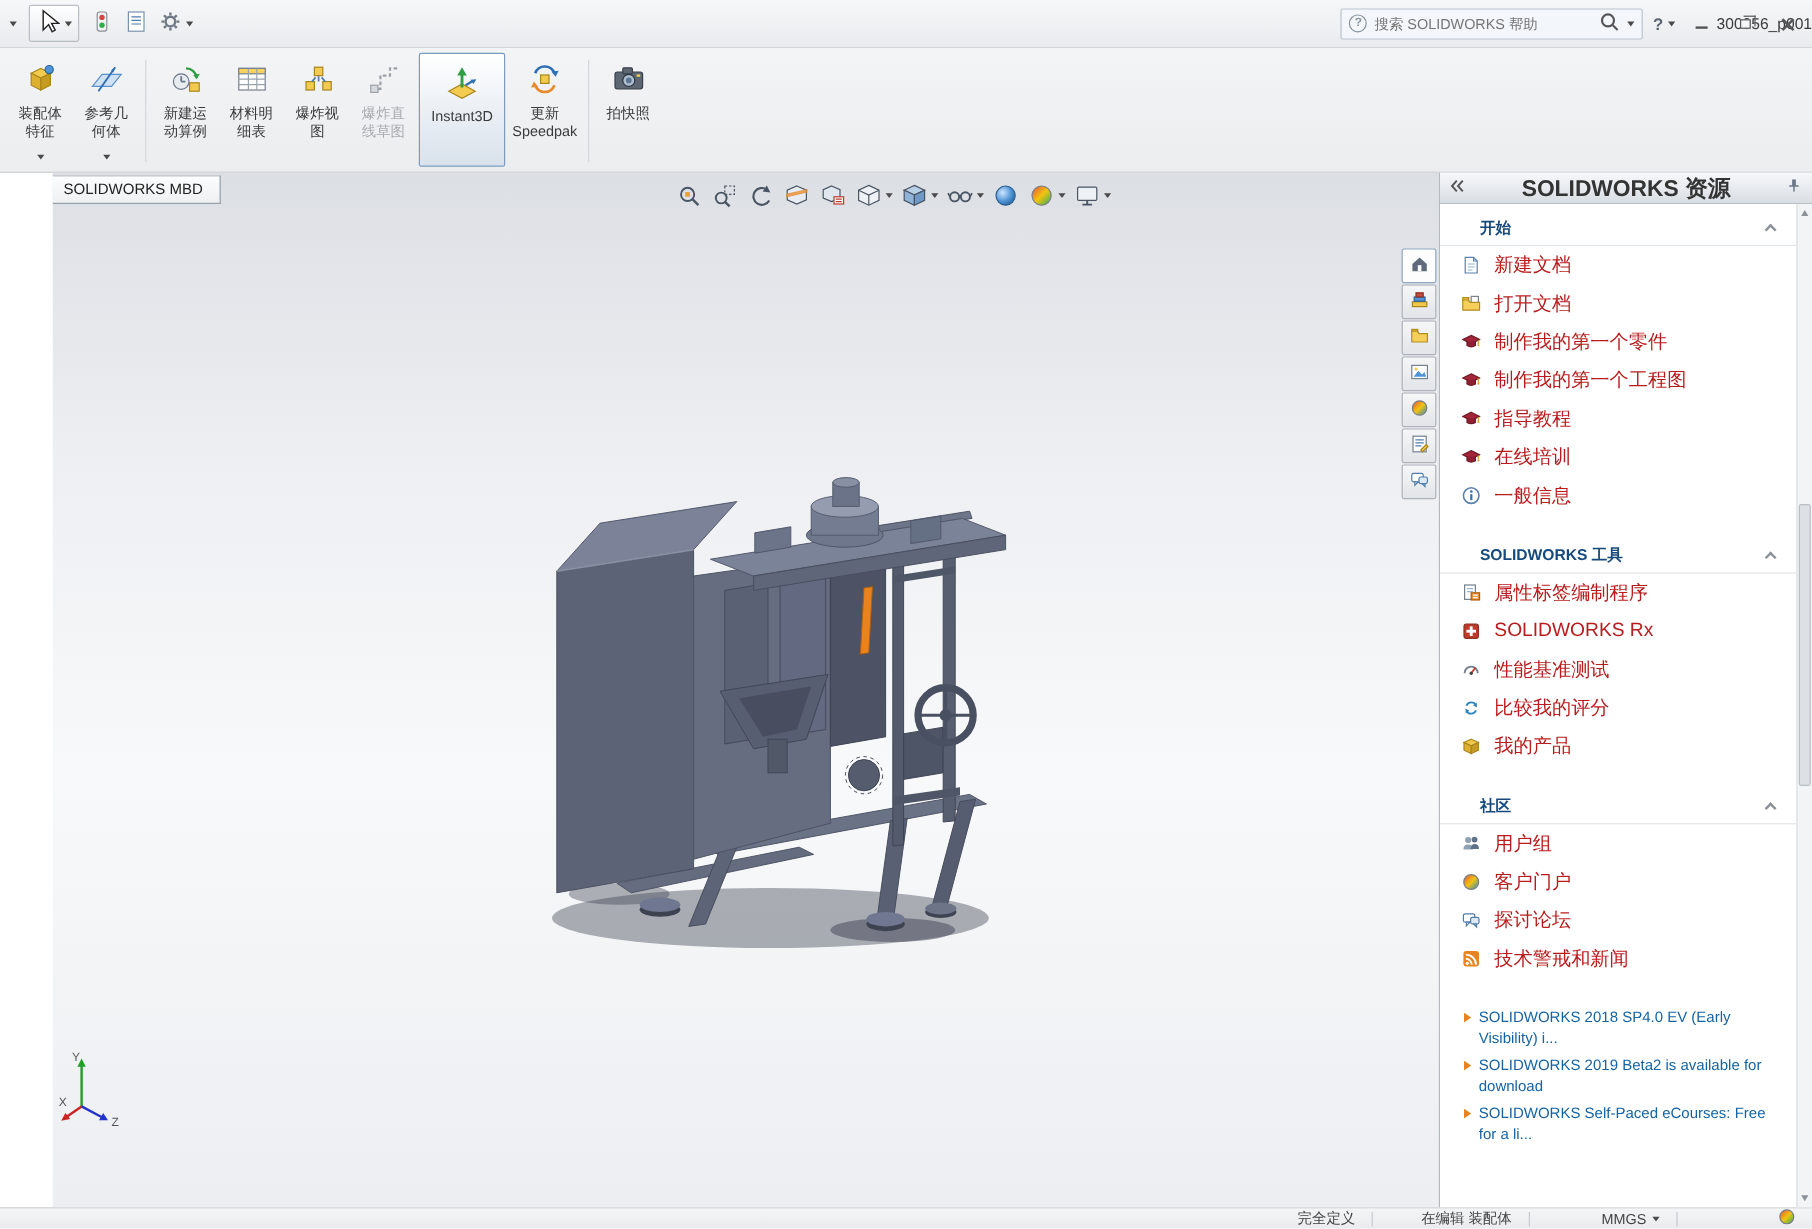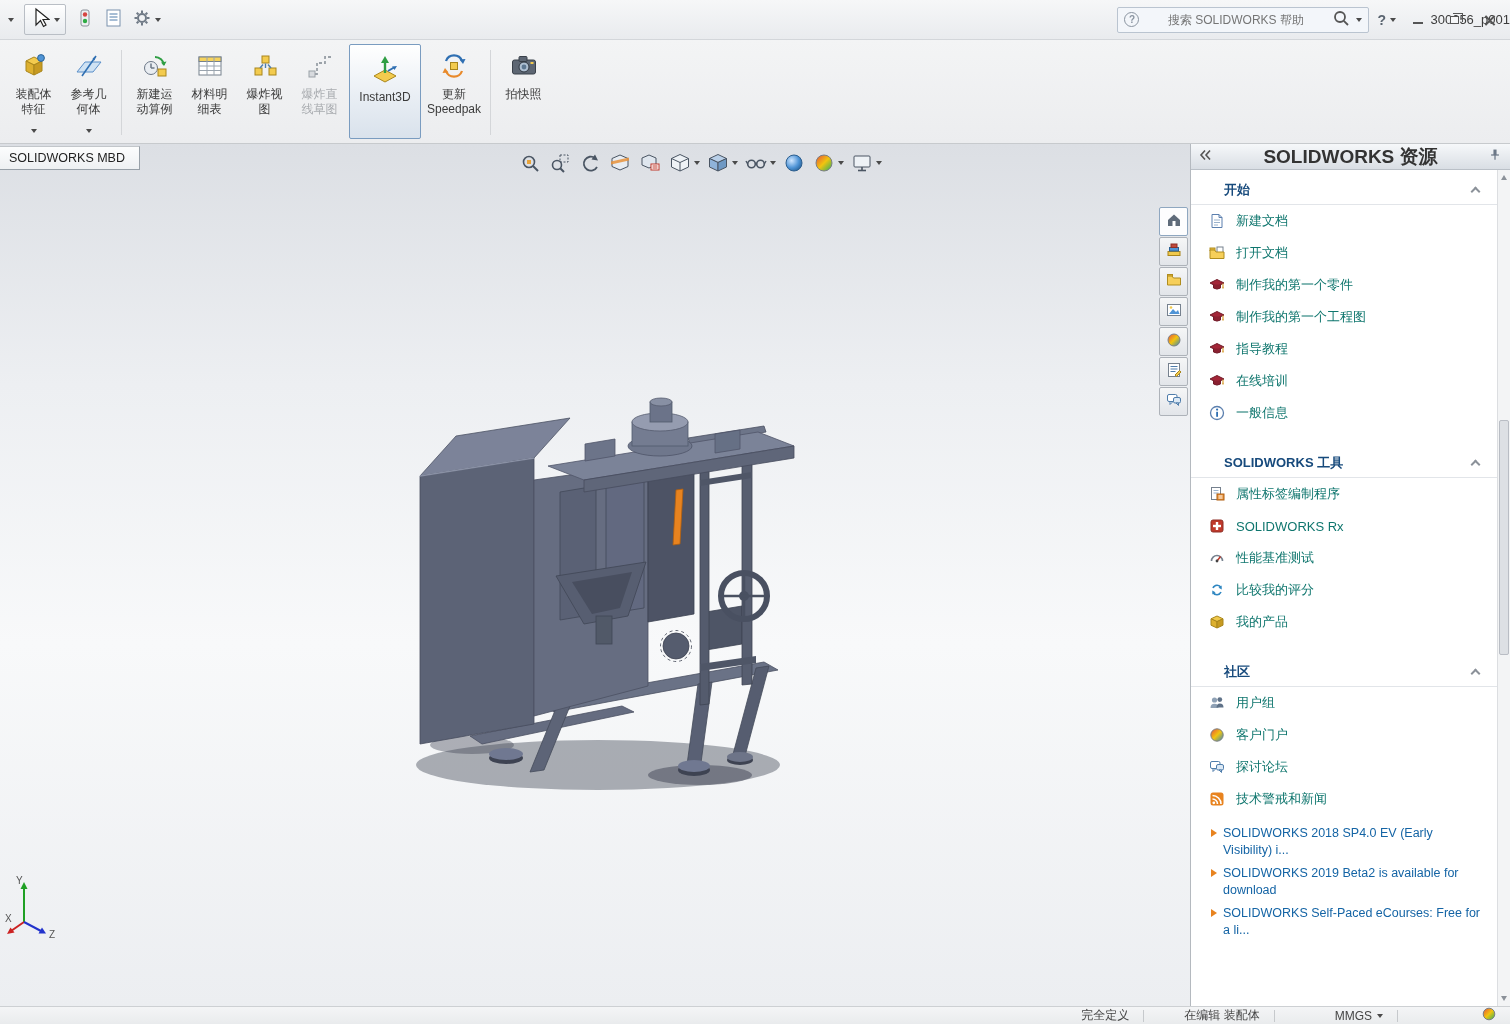--- a/index.html
+++ b/index.html
@@ -15,21 +15,21 @@
     background:linear-gradient(#ffffff,#e8ebef); padding:2px 5px; border-radius:2px; }
   .caret-down { width:0; height:0; border-left:3.5px solid transparent;
     border-right:3.5px solid transparent; border-top:4px solid #4a4a4a; display:inline-block; }
   .tb-title { position:absolute; left:16px; right:0; text-align:right; font-size:13px; color:#3c3c3c; }
   .tb-right { margin-left:auto; display:flex; align-items:center; gap:8px; padding-right:6px; position:relative; z-index:2; }
   .searchbox { display:flex; align-items:center; gap:6px; width:252px; height:26px;
     background:#f3f6fa; border:1px solid #bac4d0; border-radius:2px; padding:0 6px; }
   .searchbox .q-circle { width:15px; height:15px; border-radius:50%; border:1.4px solid #8a94a0;
     color:#8a94a0; font-size:10px; font-weight:bold; display:flex; align-items:center; justify-content:center; }
   .searchbox input { flex:1; border:none; outline:none; background:transparent; font-size:12px; color:#555;
-    font-family:"Liberation Sans", sans-serif;text-align:center; }
+    font-family:"Liberation Sans", sans-serif; }
   .help-btn { display:flex; align-items:center; gap:4px; color:#5a6470; font-weight:bold; font-size:14px; }
   .win-btn { width:28px; height:22px; display:flex; align-items:center; justify-content:center; }
   .win-min { width:10px; border-bottom:2px solid #555; height:8px; }
   .win-restore { width:9px; height:8px; border:1.4px solid #555; position:relative; background:#f6f7f8; }
   .win-restore::before { content:""; position:absolute; left:2px; top:-4px; width:9px; height:8px;
     border:1.4px solid #555; border-bottom:none; border-left:none; }
   .win-close { position:relative; width:12px; height:12px; }
   .win-close::before,.win-close::after { content:""; position:absolute; left:5px; top:0; width:2px; height:13px; background:#555; }
   .win-close::before { transform:rotate(45deg); } .win-close::after { transform:rotate(-45deg); }
 
@@ -42,21 +42,21 @@
   .rb-label { white-space:pre-line; text-align:center; font-size:12px; line-height:1.25; color:#3b3b3b; }
   .rb-caretslot { margin-top:auto; padding-bottom:7px; }
   .rb.disabled .rb-label { color:#a9acb0; }
   .rb.active { width:72px; margin:2px 2px 4px 2px; border:1px solid #7a9cc0; border-radius:2px;
     background:linear-gradient(#ffffff,#e9eef4 55%, #d9e2ec); }
   .rib-sep { width:1px; background:#d4d6d9; margin:8px 5px; }
 
   
   .main { display:flex; height:862px; }
   .viewport { position:relative; width:1190px; height:862px; overflow:hidden;
-    background:linear-gradient(180deg,#dcdfe4 0%, #edeff2 28%, #f8f9fa 58%, #eceef1 100%); }
+    background:linear-gradient(180deg,#dcdfe4 0%, #edeff2 28%, #f8f9fa 58%, #eceef1 100%);margin-left:44px; }
 
   .mbd-tab { position:absolute; top:2px; left:-10px; padding:4px 14px 4px 18px;
     background:linear-gradient(#fcfdfd,#eef0f2); border:1px solid #98a0a8; border-top-color:#c2c6ca;
     font-size:12.5px; color:#222; }
 
   .headsup { position:absolute; top:6px; left:516px; display:flex; align-items:center; gap:3px; }
   .hu { width:27px; height:26px; display:flex; align-items:center; justify-content:center; }
   .hu-caret { margin:0 1px 0 -2px; }
 
   .vtabs { position:absolute; top:63px; right:2px; width:29px; display:flex; flex-direction:column; gap:1px; }
@@ -73,22 +73,22 @@
   .tp-header { height:26px; background:linear-gradient(#f6f8fa,#d9dee4); border-bottom:1px solid #bac0c7;
     display:flex; align-items:center; padding:0 8px; }
   .tp-title { flex:1; text-align:center; font-weight:bold; font-size:19px; color:#333; }
   .tp-body { position:absolute; top:26px; bottom:0; left:0; right:13px; overflow:hidden; }
   .tp-section-h { display:flex; align-items:center; padding:11px 14px 5px 33px; border-bottom:1px solid #e2e5e9; }
   .tp-section-title { font-weight:bold; font-size:13px; color:#174a7c; flex:1; }
   .chev-up { width:7px; height:7px; border-left:2px solid #8b9199; border-top:2px solid #8b9199;
     transform:rotate(45deg); margin-right:4px; margin-top:3px; }
   .tp-item { display:flex; align-items:center; height:32px; padding-left:16px; }
   .tp-item .tpi { width:20px; margin-right:9px; display:flex; justify-content:center; }
-  .tp-item-label { font-size:13px; color:#0f766e; }
-  .tp-news { margin-top:8px; }
+  .tp-item-label { font-size:16px; color:#b91c1c; }
+  .tp-news { margin-top:23px; }
   .news-item { display:flex; padding:2px 10px 4px 20px; }
   .news-bullet { width:0; height:0; border-left:6px solid #e8831f; border-top:4px solid transparent;
     border-bottom:4px solid transparent; margin:4px 6px 0 0; flex:none; }
   .news-label { font-size:12.5px; line-height:17px; color:#1464a5; width:262px; }
 
   .tp-scrollbar { position:absolute; top:26px; bottom:0; right:0; width:13px;
     background:#f3f4f5; border-left:1px solid #dcdee1; }
   .sb-arrow { position:absolute; left:3px; width:0; height:0;
     border-left:3.5px solid transparent; border-right:3.5px solid transparent; }
   .sb-up { top:5px; border-bottom:5px solid #8b9199; }

